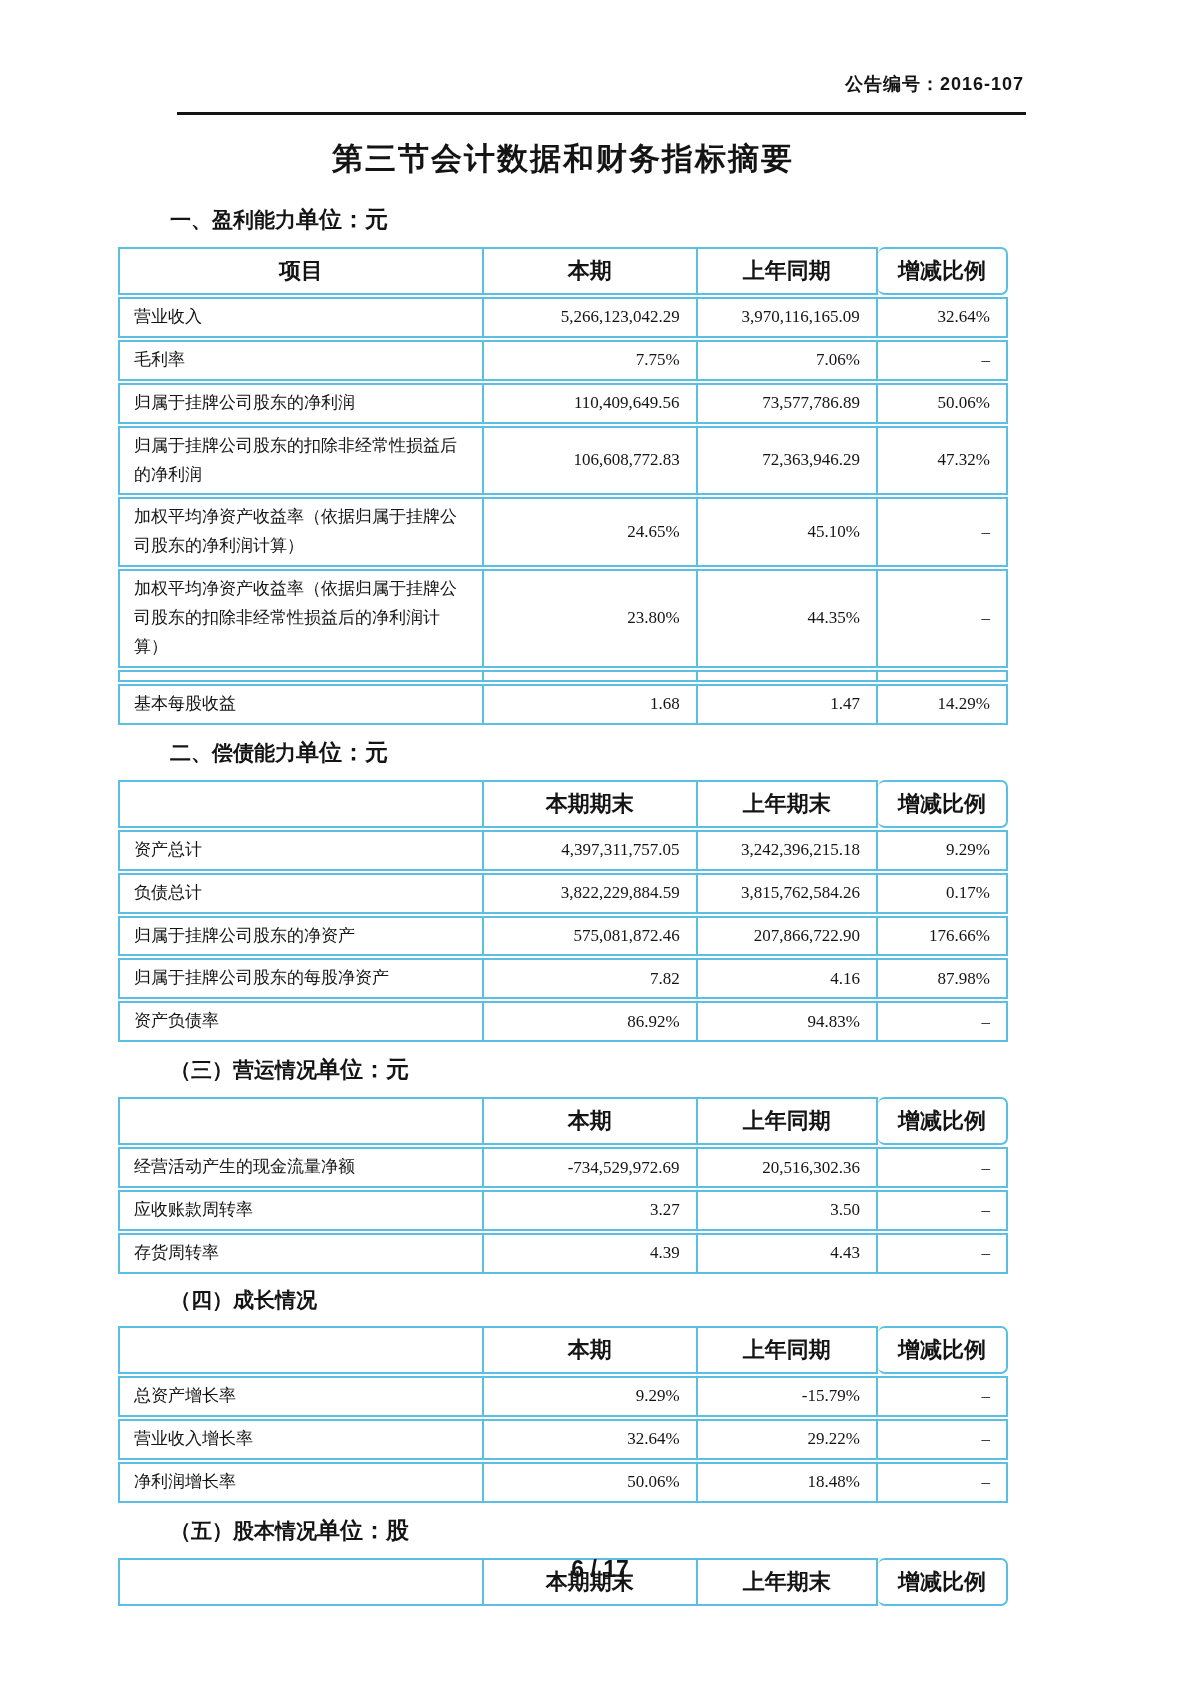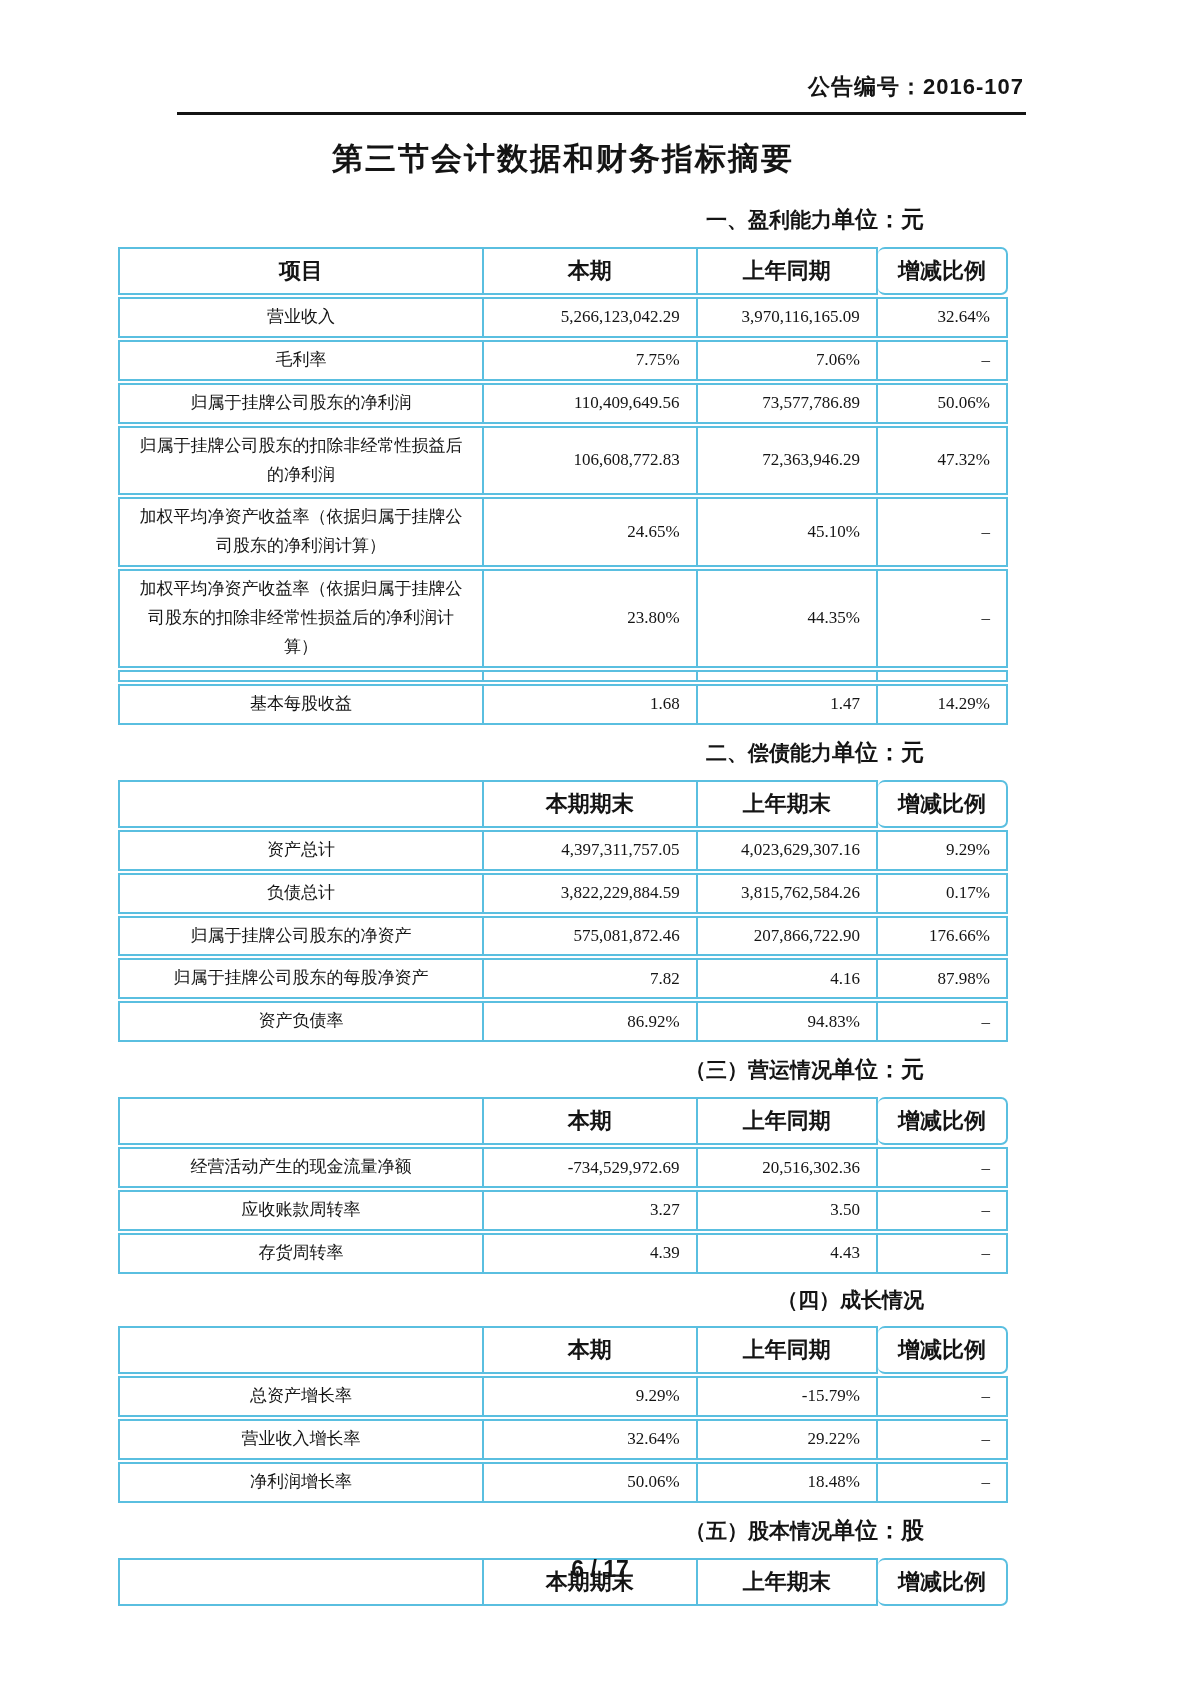--- a/index.html
+++ b/index.html
@@ -3,53 +3,53 @@
 <meta charset="utf-8">
 <style>
   :root { --tb:#5ABFE0; --text:#141414; }
   html,body { margin:0; padding:0; background:#ffffff; }
   .page {
     position:relative; width:1200px; height:1697px; background:#fff;
     font-family:"Liberation Serif", serif; color:var(--text); overflow:hidden;
   }
   .doc-number {
     position:absolute; top:72px; right:176px;
-    font-family:"Liberation Sans", sans-serif; font-weight:bold; font-size:22px;
+    font-family:"Liberation Sans", sans-serif; font-weight:bold; font-size:18px;
     letter-spacing:1px;
   }
   .header-rule {
     position:absolute; top:112px; left:177px; width:849px; height:3px; background:#141414;
   }
   .content { position:absolute; top:138px; left:118px; width:890px; }
   .page-title {
     text-align:center; font-family:"Liberation Sans", sans-serif; font-weight:bold;
     font-size:31px; margin:0 0 24px 0; letter-spacing:2px;
   }
   .sec-head {
-    display:flex; justify-content:flex-end; align-items:baseline; margin:10px 0 10px 0;
+    display:flex; justify-content:flex-start; align-items:baseline; margin:10px 0 10px 0;
   }
   .sec-head.first { margin-top:12px; }
   .sec-title { font-family:"Liberation Sans", sans-serif; font-weight:bold; font-size:21px; margin-left:52px; }
   .sec-unit  { font-family:"Liberation Sans", sans-serif; font-weight:bold; font-size:23px; margin-right:84px; }
   table.fin {
     width:100%; border-collapse:separate; border-spacing:0 2px; table-layout:fixed;
     font-size:17px;
   }
   table.fin th, table.fin td { border:2px solid var(--tb); border-left:none; background:#fff; }
   table.fin th:first-child, table.fin td:first-child { border-left:2px solid var(--tb); }
   table.fin th {
     font-family:"Liberation Sans", sans-serif; font-weight:bold; text-align:center;
     padding:7px 6px; font-size:22px;
   }
   table.fin th:nth-child(1){ width:42%; }
   table.fin th:nth-child(2){ width:24%; }
   table.fin th:nth-child(3){ width:20%; }
   table.fin th:nth-child(4){ width:14%;border-radius:7px; }
   table.fin td { padding:4px 14px; line-height:1.55; }
-  table.fin td.lbl { text-align:center; line-height:1.7;margin-left:28px; }
+  table.fin td.lbl { text-align:left; line-height:1.7;margin-left:28px; }
   table.fin td.num { text-align:right; padding-right:16px; }
   table.fin tr.spacer td { padding:0; height:8px; }
   .page-footer {
     position:absolute; top:1556px; left:0; width:100%; text-align:center;
     font-family:"Liberation Sans", sans-serif; font-weight:bold; font-size:23px;
   }
 </style>
 </head>
 <body>
 
@@ -137,21 +137,21 @@
                 <th></th>
                 <th>本期期末</th>
                 <th>上年期末</th>
                 <th>增减比例</th>
               </tr>
             </thead>
             <tbody>
               <tr>
                 <td class="lbl">资产总计</td>
                 <td class="num">4,397,311,757.05</td>
-                <td class="num">4,023,629,307.16</td>
+                <td class="num">3,242,396,215.18</td>
                 <td class="num">9.29%</td>
               </tr>
               <tr>
                 <td class="lbl">负债总计</td>
                 <td class="num">3,822,229,884.59</td>
                 <td class="num">3,815,762,584.26</td>
                 <td class="num">0.17%</td>
               </tr>
               <tr>
                 <td class="lbl">归属于挂牌公司股东的净资产</td>

